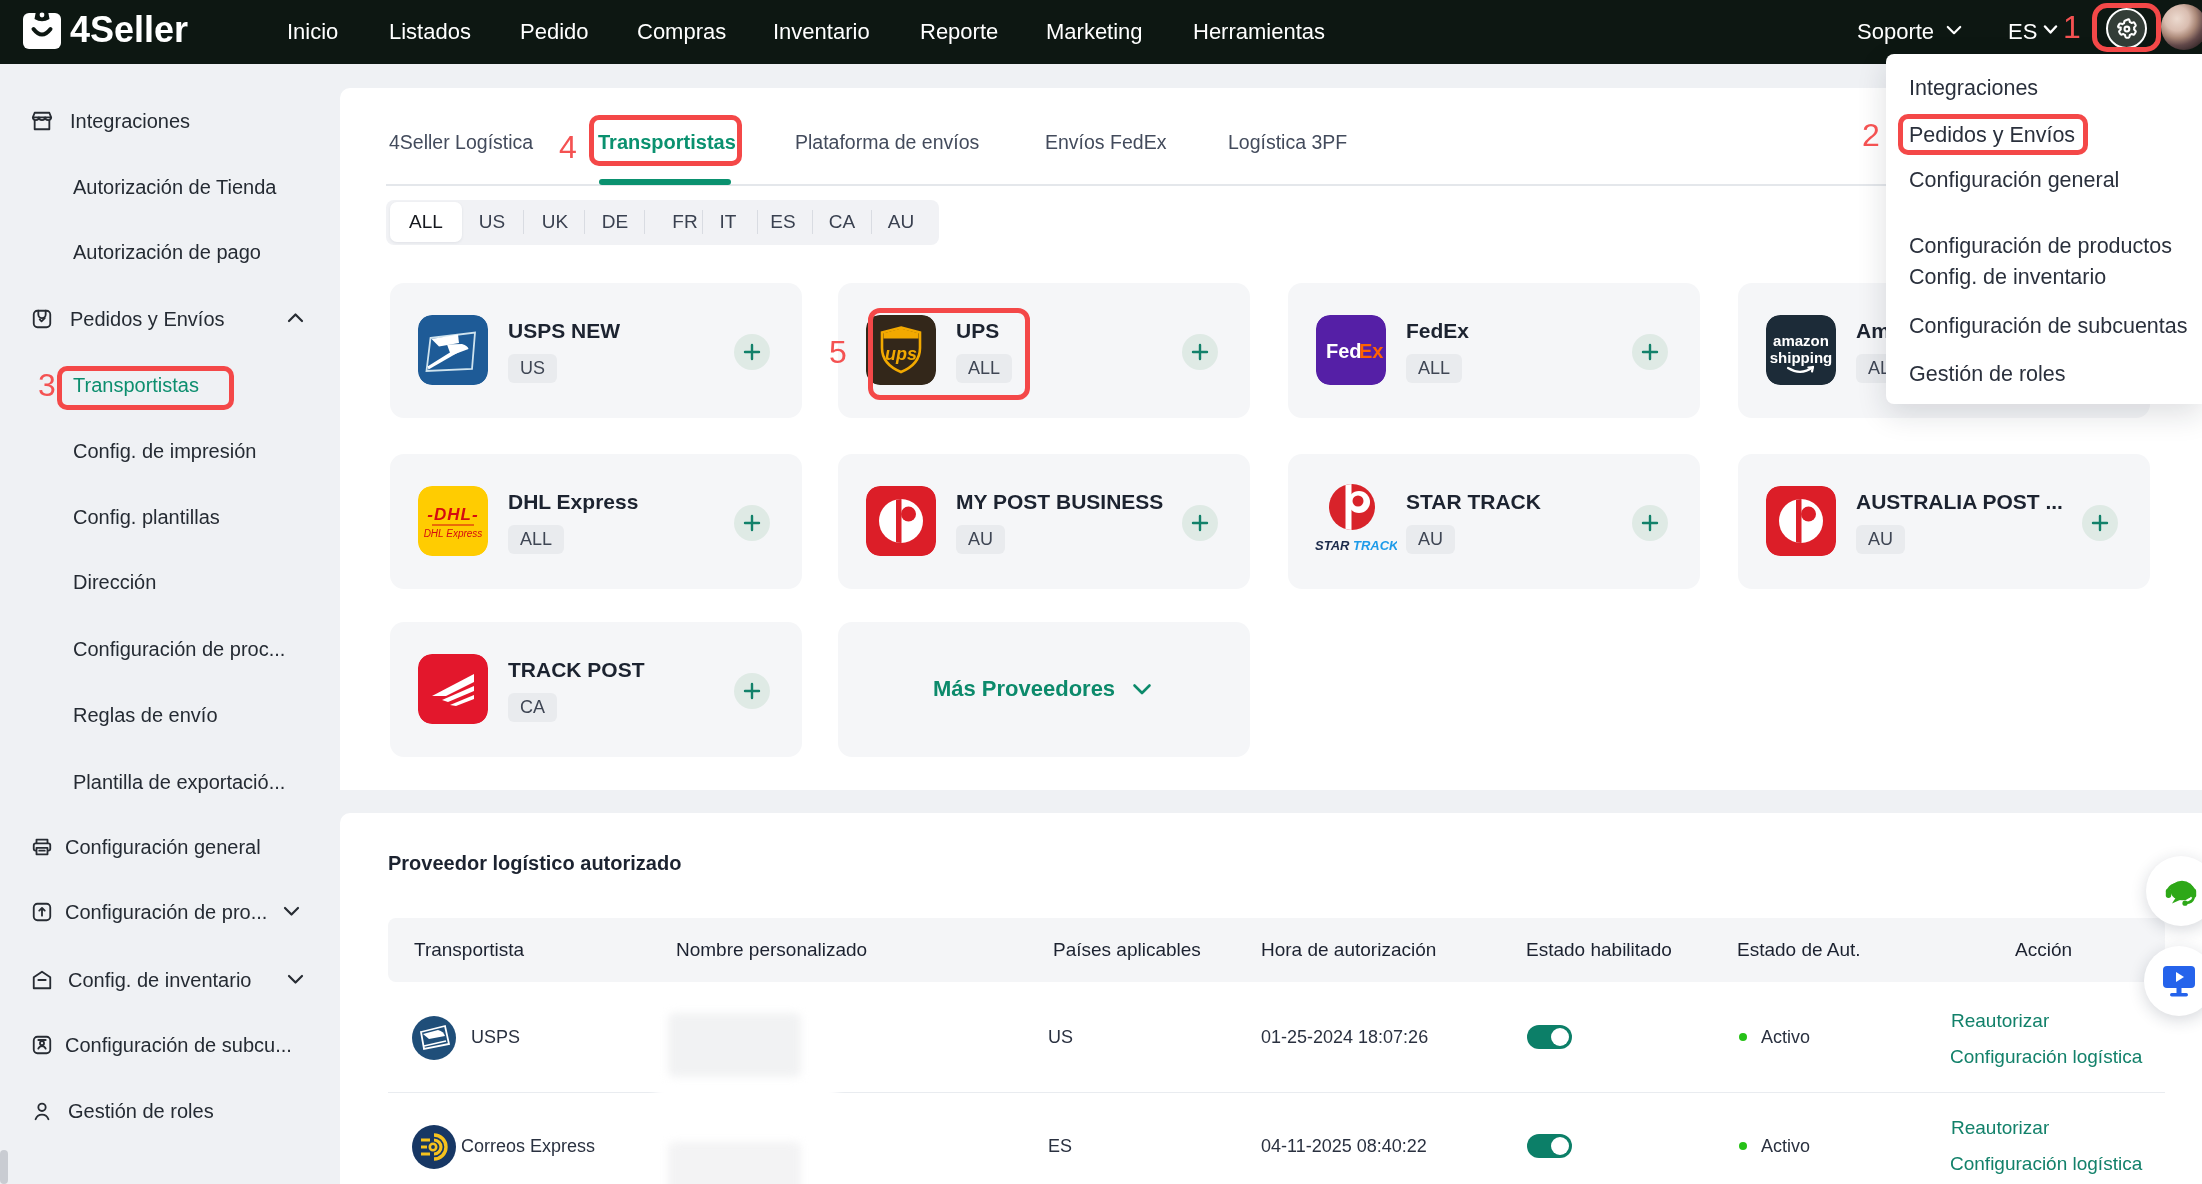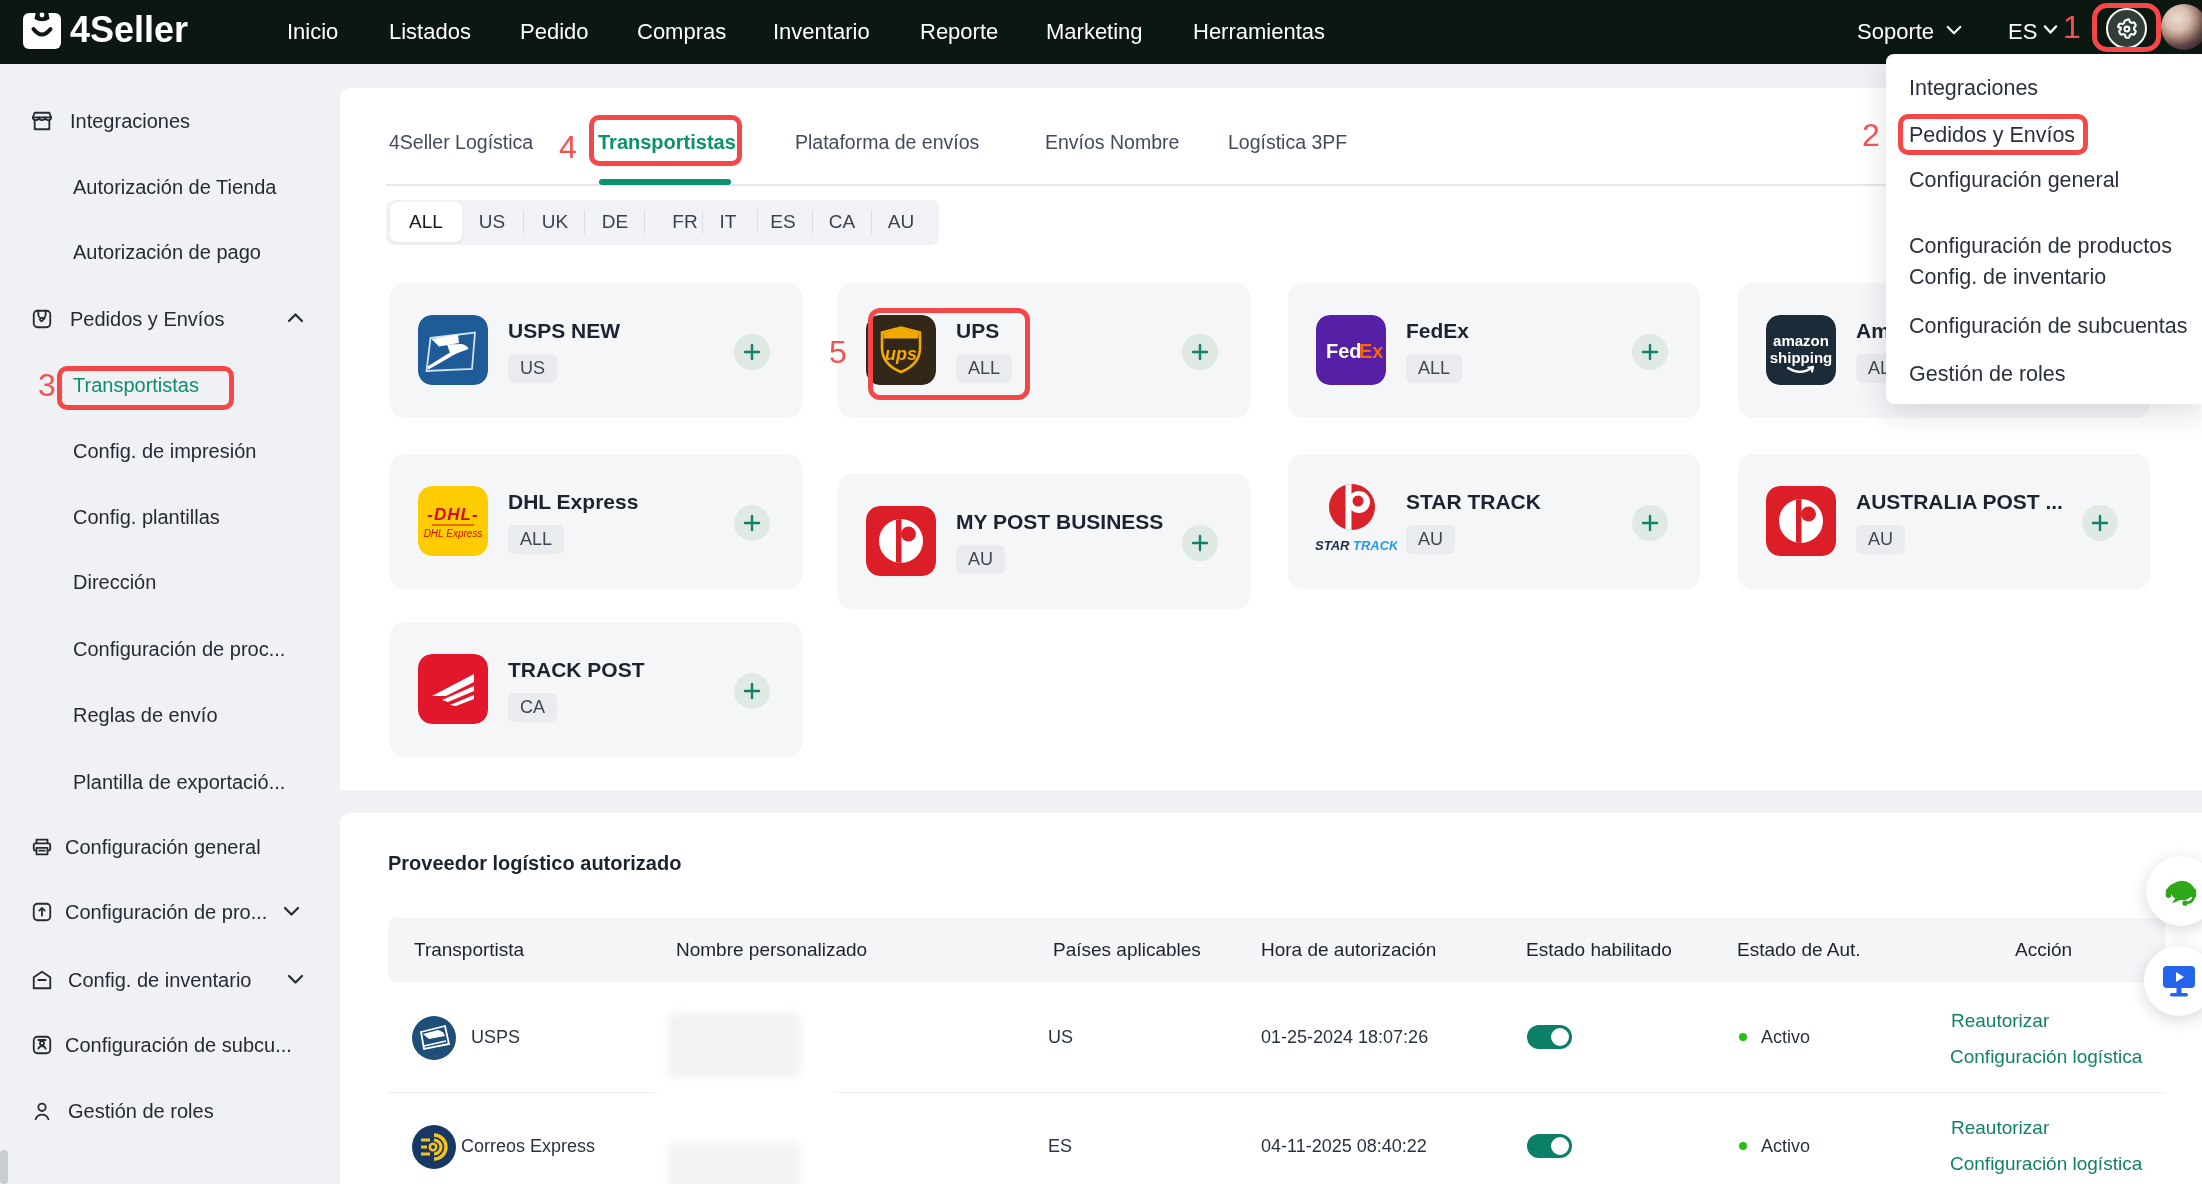--- a/index.html
+++ b/index.html
@@ -139,21 +139,21 @@
         <path d="M5 21c1.2-3.2 3.8-5 7-5s5.8 1.8 7 5" stroke-linecap="round"></path>
       </svg>
   <div class="sideitem" style="left:68px;top:1047px">Gestión de roles</div>
 </div>
 <div id="panel1">
   <div class="tab" style="left:49px">4Seller Logística</div>
   <div class="tab" style="left:258px;color:#0a916f;font-weight:bold;font-size:20px">Transportistas</div>
   <div class="abs" style="left:46px;top:96px;width:1814px;height:1.5px;background:#e4e7eb"></div>
   <div class="abs" style="left:259px;top:91px;width:132px;height:6px;border-radius:3px;background:#0a916f"></div>
   <div class="tab" style="left:455px">Plataforma de envíos</div>
-  <div class="tab" style="left:705px">Envíos Nombre</div>
+  <div class="tab" style="left:705px">Envíos FedEx</div>
   <div class="tab" style="left:888px">Logística 3PF</div>
   <div class="rednum" style="left:228px;top:59px">4</div>
   <div class="redbox" style="left:249px;top:27px;width:153px;height:51px;border-radius:10px"></div>
   <div class="abs" style="left:46px;top:112px;width:553px;height:45px;background:#f1f2f5;border-radius:8px"></div>
   <div class="abs" style="left:50px;top:114px;width:72px;height:40px;background:#fff;border-radius:7px;box-shadow:0 1px 3px rgba(30,40,60,.08)"></div>
   <div class="chiplabel" style="left:86px;color:#15181e">ALL</div>
   <div class="chiplabel" style="left:152px">US</div>
   <div class="chiplabel" style="left:215px">UK</div>
   <div class="chiplabel" style="left:275px">DE</div>
   <div class="chiplabel" style="left:345px">FR</div>
@@ -234,21 +234,21 @@
           <text x="35" y="51" font-family="Liberation Sans" font-size="10" font-style="italic" fill="#d50b11" text-anchor="middle">DHL Express</text>
         </svg>
     <div class="cardtitle">DHL Express</div>
     <div class="cardchip">ALL</div>
     <div class="plusbtn">
           <svg width="20" height="20" viewBox="0 0 20 20">
             <path d="M10 3v14M3 10h14" stroke="#12816a" stroke-width="2.4" stroke-linecap="round"></path>
           </svg>
         </div>
   </div>
-  <div class="card" style="left:498px;top:386px">
+  <div class="card" style="left:498px;top:366px">
     <svg class="cardlogo" viewBox="0 0 70 70">
           <defs>
             <clipPath id="mpc">
               <circle cx="35" cy="35" r="22"></circle>
             </clipPath>
           </defs>
           <rect width="70" height="70" rx="14" fill="#dc1e28"></rect>
           <circle cx="35" cy="35" r="22" fill="#fff"></circle>
           <g clip-path="url(#mpc)">
             <rect x="30" y="12" width="5.5" height="46" fill="#dc1e28"></rect>
@@ -317,20 +317,26 @@
           <path d="M32 51 L56 41 L56 45 L38 52 Z" fill="#fff"></path>
         </svg>
     <div class="cardtitle">TRACK POST</div>
     <div class="cardchip">CA</div>
     <div class="plusbtn">
           <svg width="20" height="20" viewBox="0 0 20 20">
             <path d="M10 3v14M3 10h14" stroke="#12816a" stroke-width="2.4" stroke-linecap="round"></path>
           </svg>
         </div>
   </div>
+  <div class="card" style="left:498px;top:534px">
+    <div class="abs" style="left:186px;top:67px;transform:translate(-50%,-50%);font-size:22px;font-weight:bold;color:#0c8a6b;white-space:nowrap">Más Proveedores</div>
+    <svg class="abs" style="left:294px;top:61px" width="20" height="13" viewBox="0 0 20 13">
+          <path d="M2.5 2.5 L10 10 L17.5 2.5" stroke="#0c8a6b" stroke-width="2.6" fill="none" stroke-linecap="round" stroke-linejoin="round"></path>
+        </svg>
+  </div>
 </div>
 <div id="panel2">
   <div class="abs" style="left:48px;top:50px;transform:translateY(-50%);font-size:20px;font-weight:bold;color:#1c2330;white-space:nowrap">Proveedor logístico autorizado</div>
   <div class="abs" style="left:48px;top:105px;width:1777px;height:64px;background:#f4f5f7;border-radius:8px"></div>
   <div class="th" style="left:74px;top:137px">Transportista</div>
   <div class="th" style="left:336px;top:137px">Nombre personalizado</div>
   <div class="th" style="left:713px;top:137px">Países aplicables</div>
   <div class="th" style="left:921px;top:137px">Hora de autorización</div>
   <div class="th" style="left:1186px;top:137px">Estado habilitado</div>
   <div class="th" style="left:1397px;top:137px">Estado de Aut.</div>

